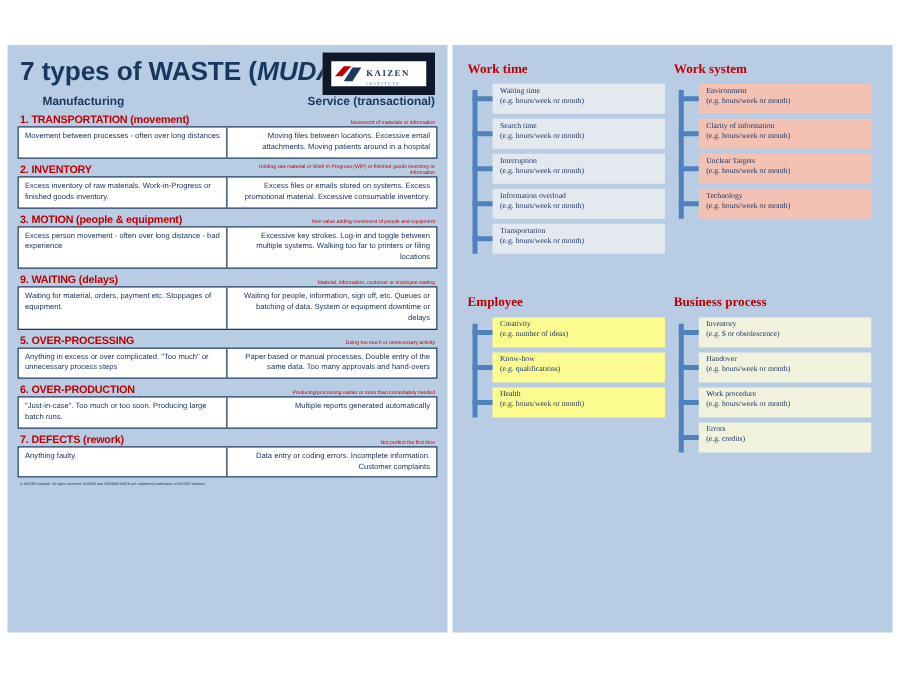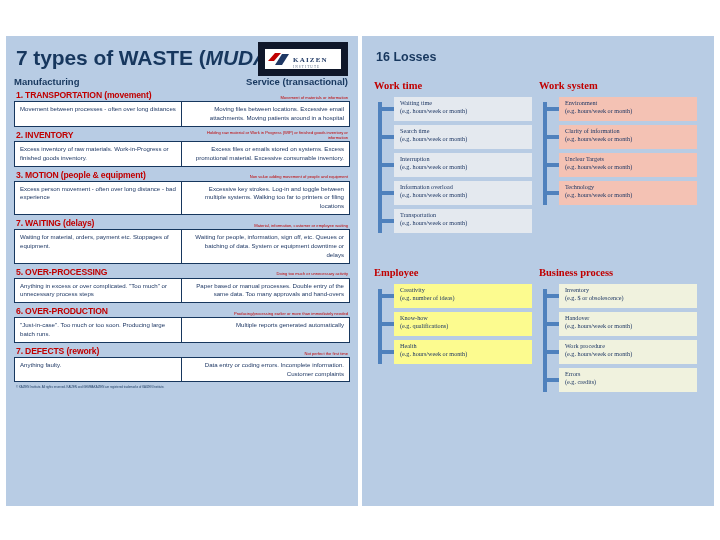--- a/index.html
+++ b/index.html
@@ -27,21 +27,21 @@
   .logo-text{margin-left:3px;line-height:1;}
   .logo-text .kz{font-size:7px;letter-spacing:1.2px;color:#1f3864;font-weight:700;font-family:"Liberation Serif", serif;}
   .logo-text .inst{font-size:3.4px;letter-spacing:1.1px;color:#5a6b86;font-family:"Liberation Serif", serif;display:block;margin-top:1px;}
 
   .slide-title{
     font-size:21px;font-weight:700;color:#17375e;
     margin:4px 0 6px 2px;letter-spacing:-0.1px;
   }
   .slide-title em{font-style:italic;}
 
-  .col-head{display:flex;justify-content:space-between;align-items:center;margin:0 2px 3px 0;}
+  .col-head{display:flex;justify-content:space-between;align-items:center;margin:0 2px 3px 20px;}
   .col-head .h{font-size:9.5px;font-weight:700;color:#17375e;}
 
   .waste-block{margin-bottom:3px;}
   .waste-head{display:flex;justify-content:space-between;align-items:flex-end;padding:0 2px 1px 2px;}
   .waste-num{font-size:8.6px;font-weight:700;color:#c00000;letter-spacing:-0.15px;}
   .waste-desc{font-size:4.1px;color:#c00000;text-align:right;max-width:160px;line-height:1.25;}
   .waste-row{display:flex;border:1px solid #17375e;background:#ffffff;}
   .waste-cell{
     box-sizing:border-box;padding:3px 5px;
     font-size:6.1px;color:#1f3864;line-height:1.45;
@@ -149,21 +149,21 @@
             <div class="waste-num">3. MOTION (people &amp; equipment)</div>
             <div class="waste-desc">Non value adding movement of people and equipment</div>
           </div>
           <div class="waste-row">
             <div class="waste-cell left">Excess person movement - often over long distance - bad experience</div>
             <div class="waste-cell right">Excessive key strokes. Log-in and toggle between multiple systems. Walking too far to printers or filing locations</div>
           </div>
         </div>
         <div class="waste-block">
           <div class="waste-head">
-            <div class="waste-num">7. WAITING (delays)</div>
+            <div class="waste-num">9. WAITING (delays)</div>
             <div class="waste-desc">Material, information, customer or employee waiting</div>
           </div>
           <div class="waste-row">
             <div class="waste-cell left">Waiting for material, orders, payment etc. Stoppages of equipment.</div>
             <div class="waste-cell right">Waiting for people, information, sign off, etc. Queues or batching of data. System or equipment downtime or delays</div>
           </div>
         </div>
         <div class="waste-block">
           <div class="waste-head">
             <div class="waste-num">5. OVER-PROCESSING</div>
@@ -193,21 +193,20 @@
             <div class="waste-cell left">Anything faulty.</div>
             <div class="waste-cell right">Data entry or coding errors. Incomplete information. Customer complaints</div>
           </div>
         </div>
       </div>
 
     <div class="footer-note">© KAIZEN Institute. All rights reserved. KAIZEN and GEMBAKAIZEN are registered trademarks of KAIZEN Institute.</div>
   </div>
 
   <div class="slide-right">
-    <div class="losses-title">16 Losses</div>
 
     <div class="group-row">
       <div class="group wt" id="group-0">
           <div class="group-title">Work time</div>
           <div class="tree">
             <span class="spine"></span>
             <div class="node n-blue">
               <span class="stub"></span>
               <div class="n-title">Waiting time</div>
               <div class="n-sub">(e.g. hours/week or month)</div>

